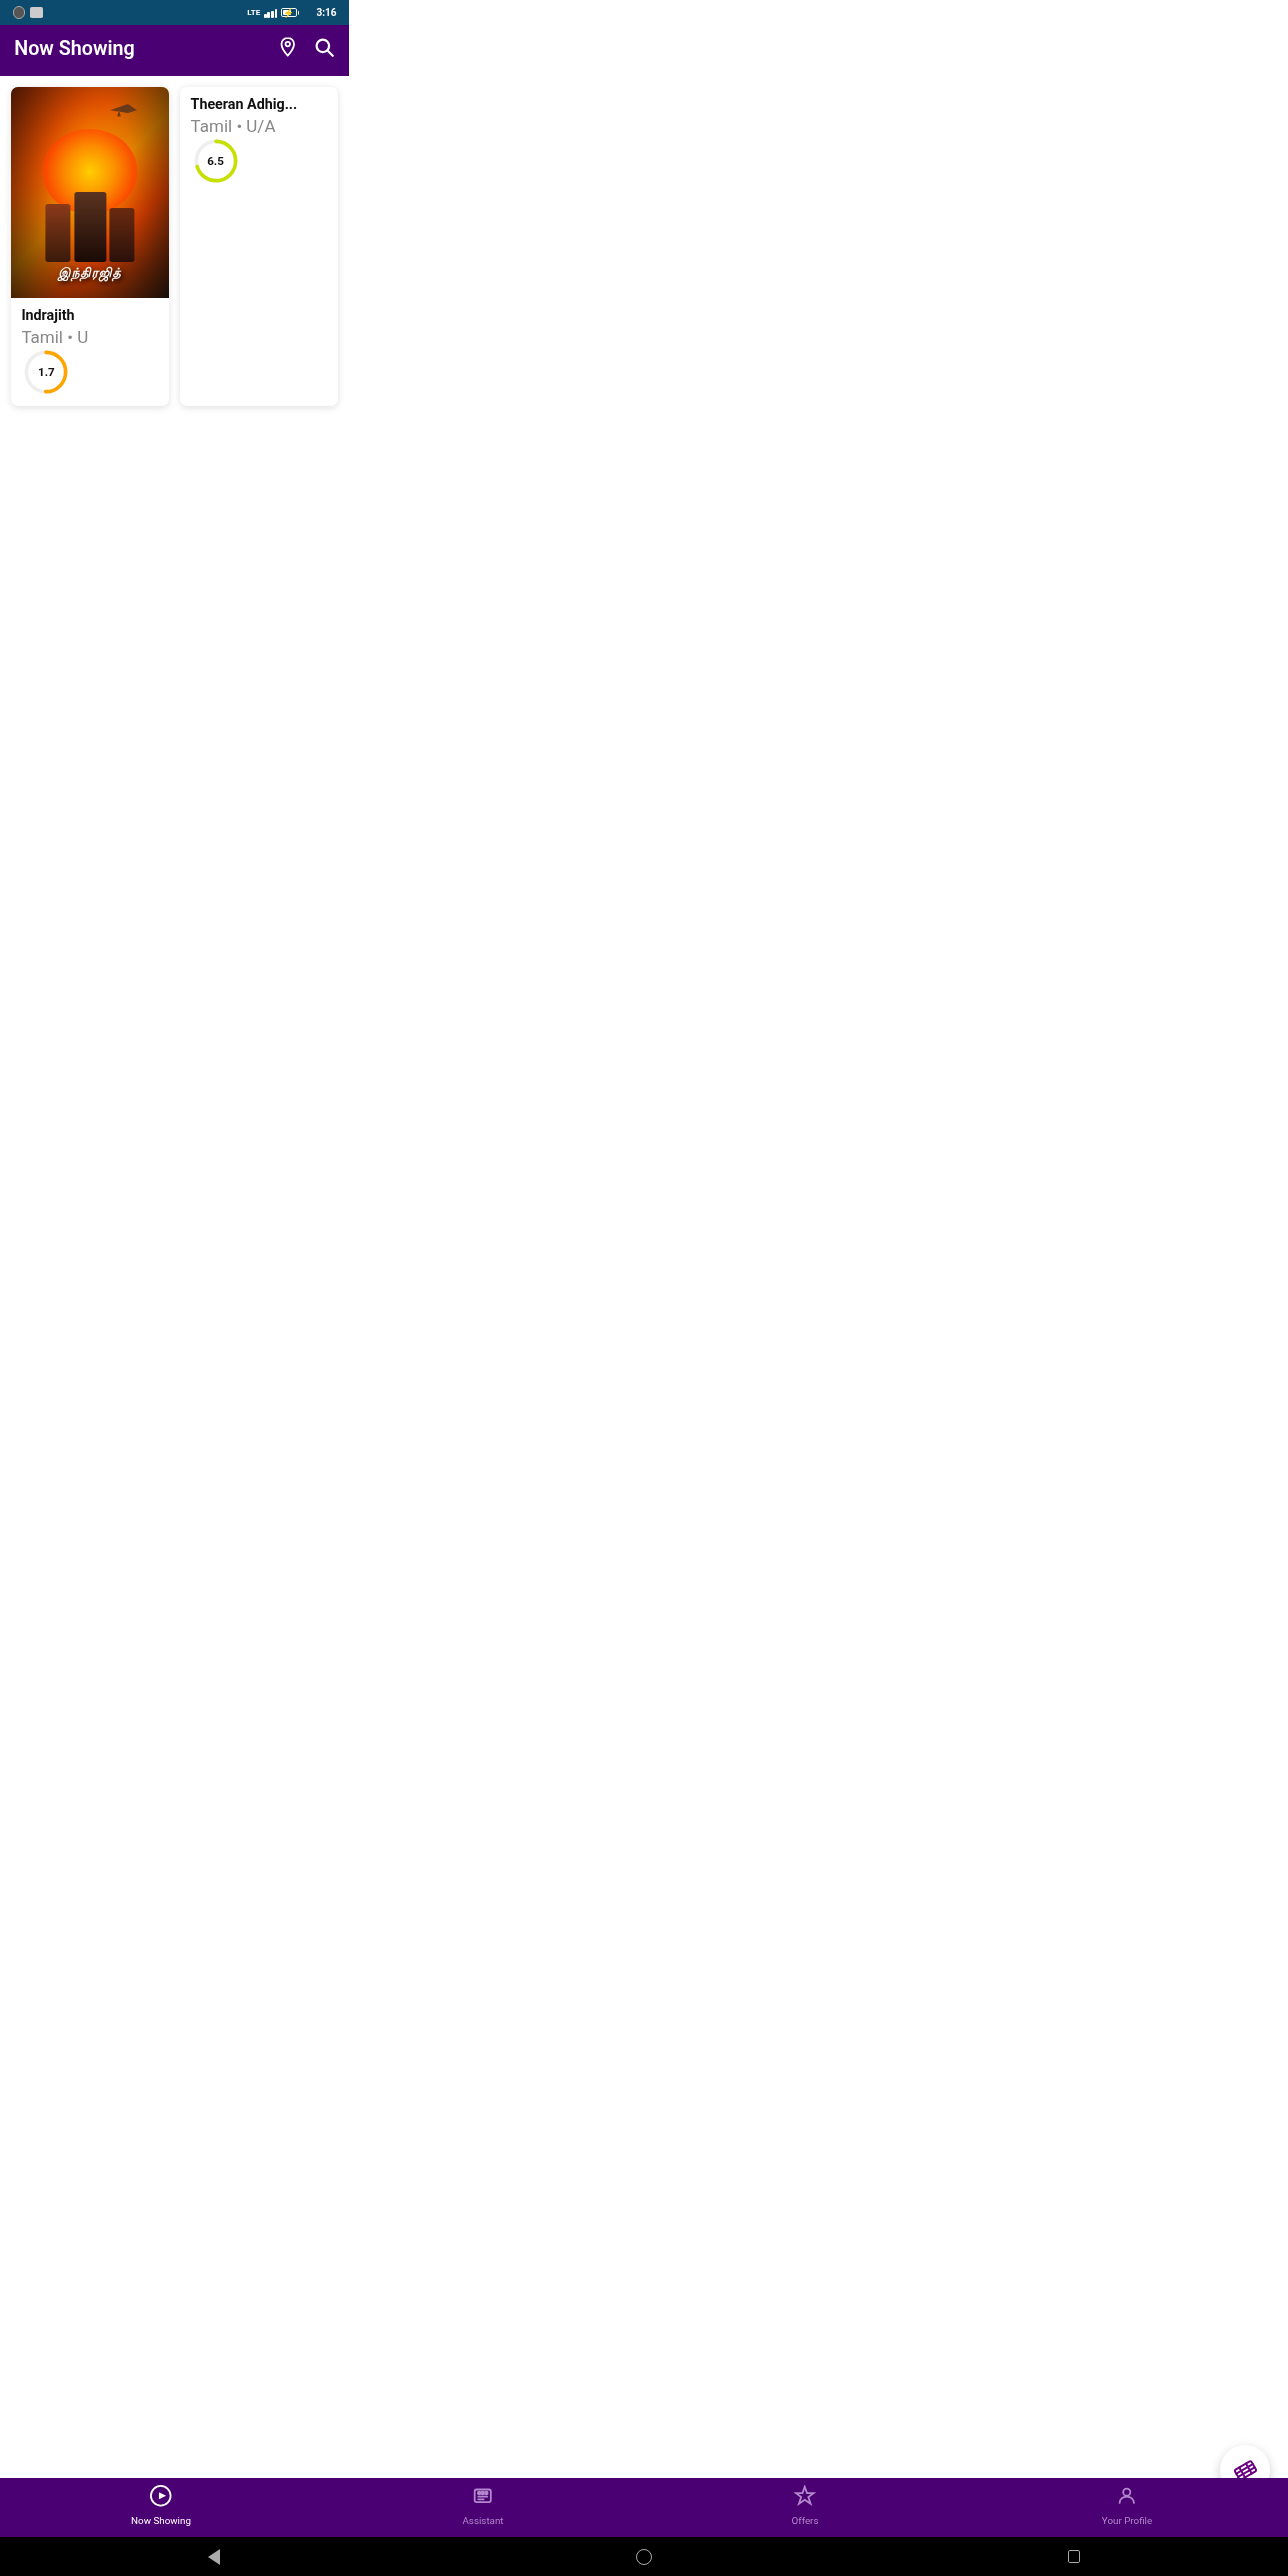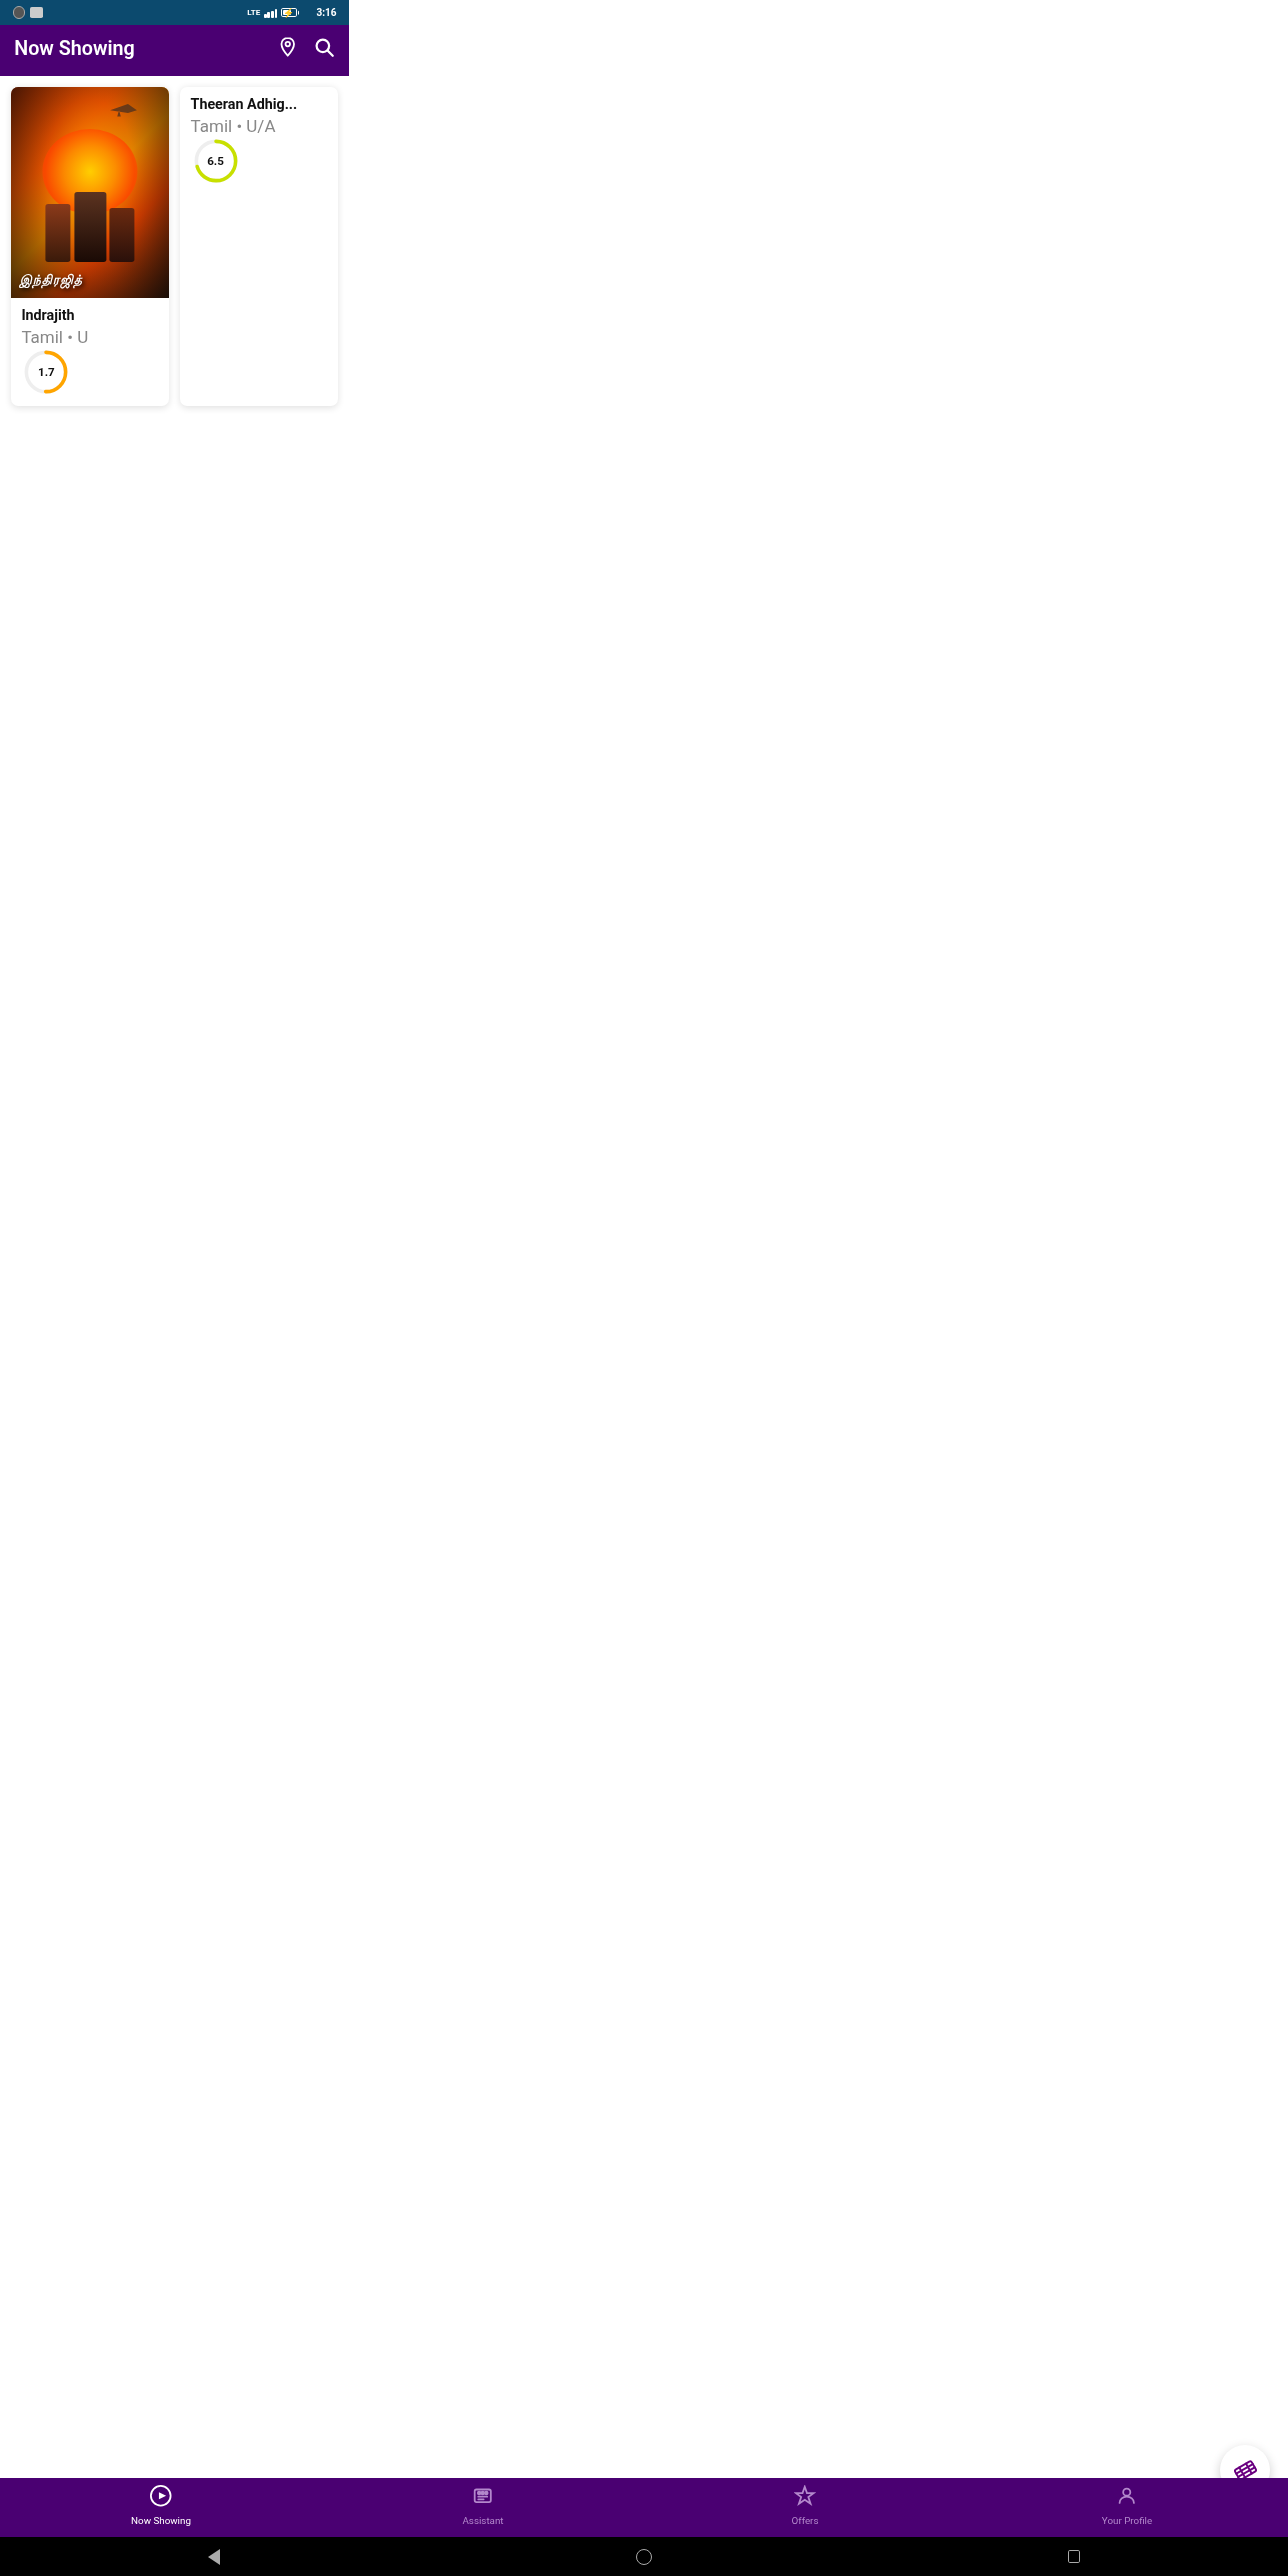--- a/index.html
+++ b/index.html
@@ -344,22 +344,23 @@
       border: 1.8px solid #aaa;
       border-radius: 1.8px;
     }
 
     
     .poster-content {
       position: absolute;
       inset: 0;
       display: flex;
       flex-direction: column;
+      align-items: center;
       justify-content: flex-end;
-      padding: 9px;
+      padding: 16px;
       z-index: 2;
     }
 
     .poster-sun {
       position: absolute;
       top: 20%;
       left: 50%;
       transform: translateX(-50%);
       width: 60%;
       height: 40%;

